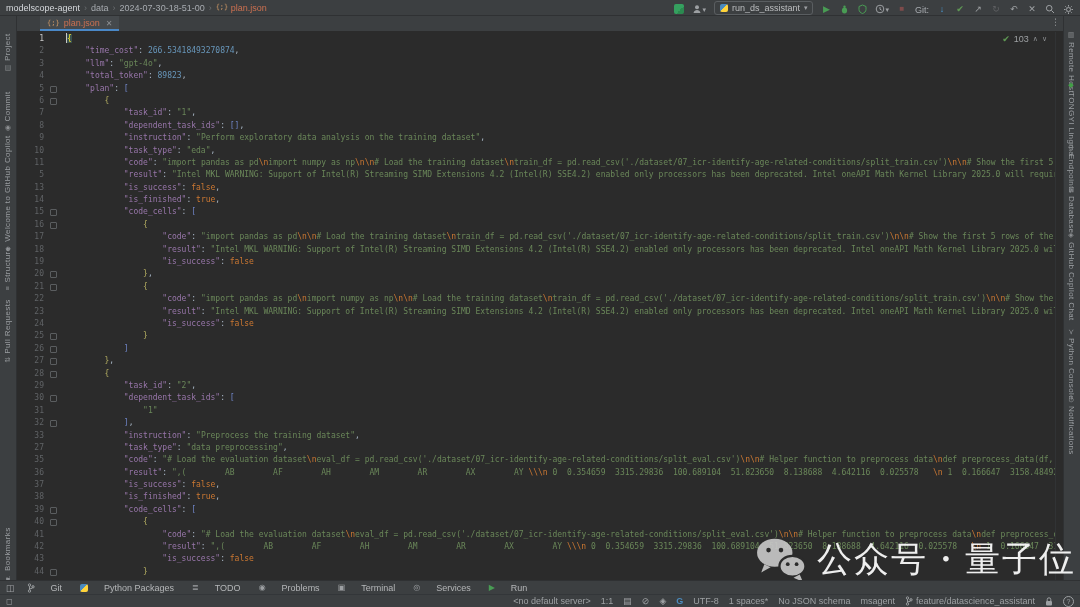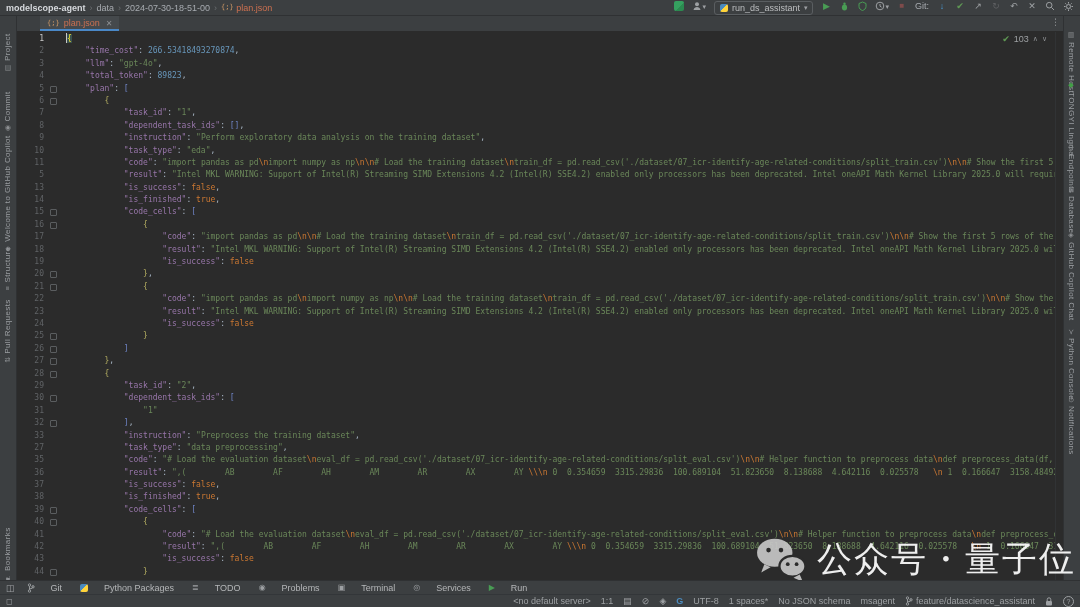--- a/index.html
+++ b/index.html
@@ -3,24 +3,24 @@
 <meta charset="utf-8">
 <style>
   html,body{margin:0;padding:0}
   body{width:1080px;height:607px;position:relative;background:#2b2b2b;overflow:hidden;
        font-family:"Liberation Sans",sans-serif;-webkit-font-smoothing:antialiased}
   
   .titlebar{position:absolute;top:0;left:0;right:0;height:15px;background:#3c3f41;
             border-bottom:1px solid #2f3133;display:flex;align-items:center;padding:0 6px;
             font-size:9px;color:#a7abb0;z-index:10}
   .crumb{color:#a7abb0}
-  .crumb.project{font-weight:bold;color:#d6d9dd}
+  .crumb.project{font-weight:normal;color:#d6d9dd}
   .crumb.file{color:#cc7050}
   .bc-sep{margin:0 4px;color:#6b6e71}
-  .tb-right{margin-left:auto;display:flex;align-items:flex-start;gap:8px}
+  .tb-right{margin-left:auto;display:flex;align-items:flex-end;gap:8px}
   .tb-ic{display:inline-flex;align-items:center;justify-content:center;min-width:10px;height:11px;
          font-size:9px;color:#9da0a3;line-height:1}
   .lingma-sq{width:10px;height:10px;border-radius:2px;background:linear-gradient(135deg,#35a05f 60%,#2b8a50 60%)}
   .runpill{display:flex;align-items:center;gap:4px;border:1px solid #5a5e61;border-radius:3px;
            height:12px;padding:0 5px;color:#bcbec0;font-size:9px}
   .py-ico{width:8px;height:8px;border-radius:2px;background:linear-gradient(135deg,#4b8bbe 50%,#ffd43b 50%)}
   .chev{font-size:7px;color:#9da0a3}
   .g-run{color:#499c54;font-size:9px}
   .stop{color:#7e4b4b;font-size:8px}
   .git-upd{color:#4b9edd;font-size:9px}

